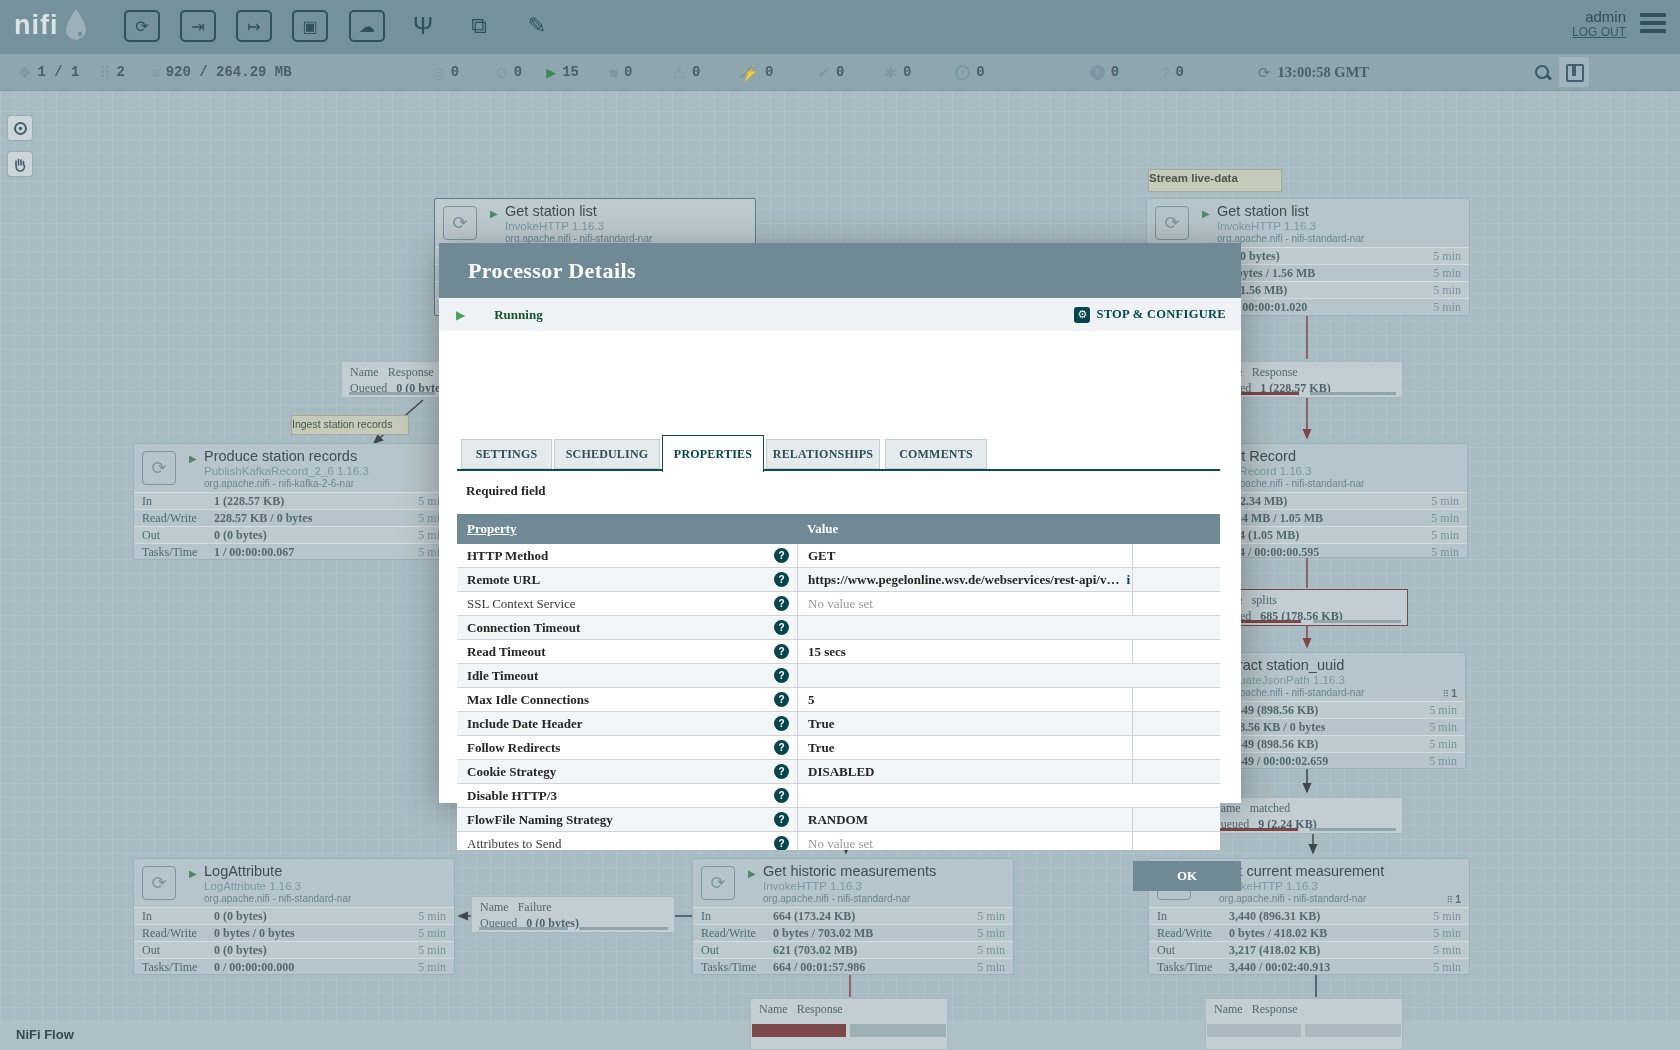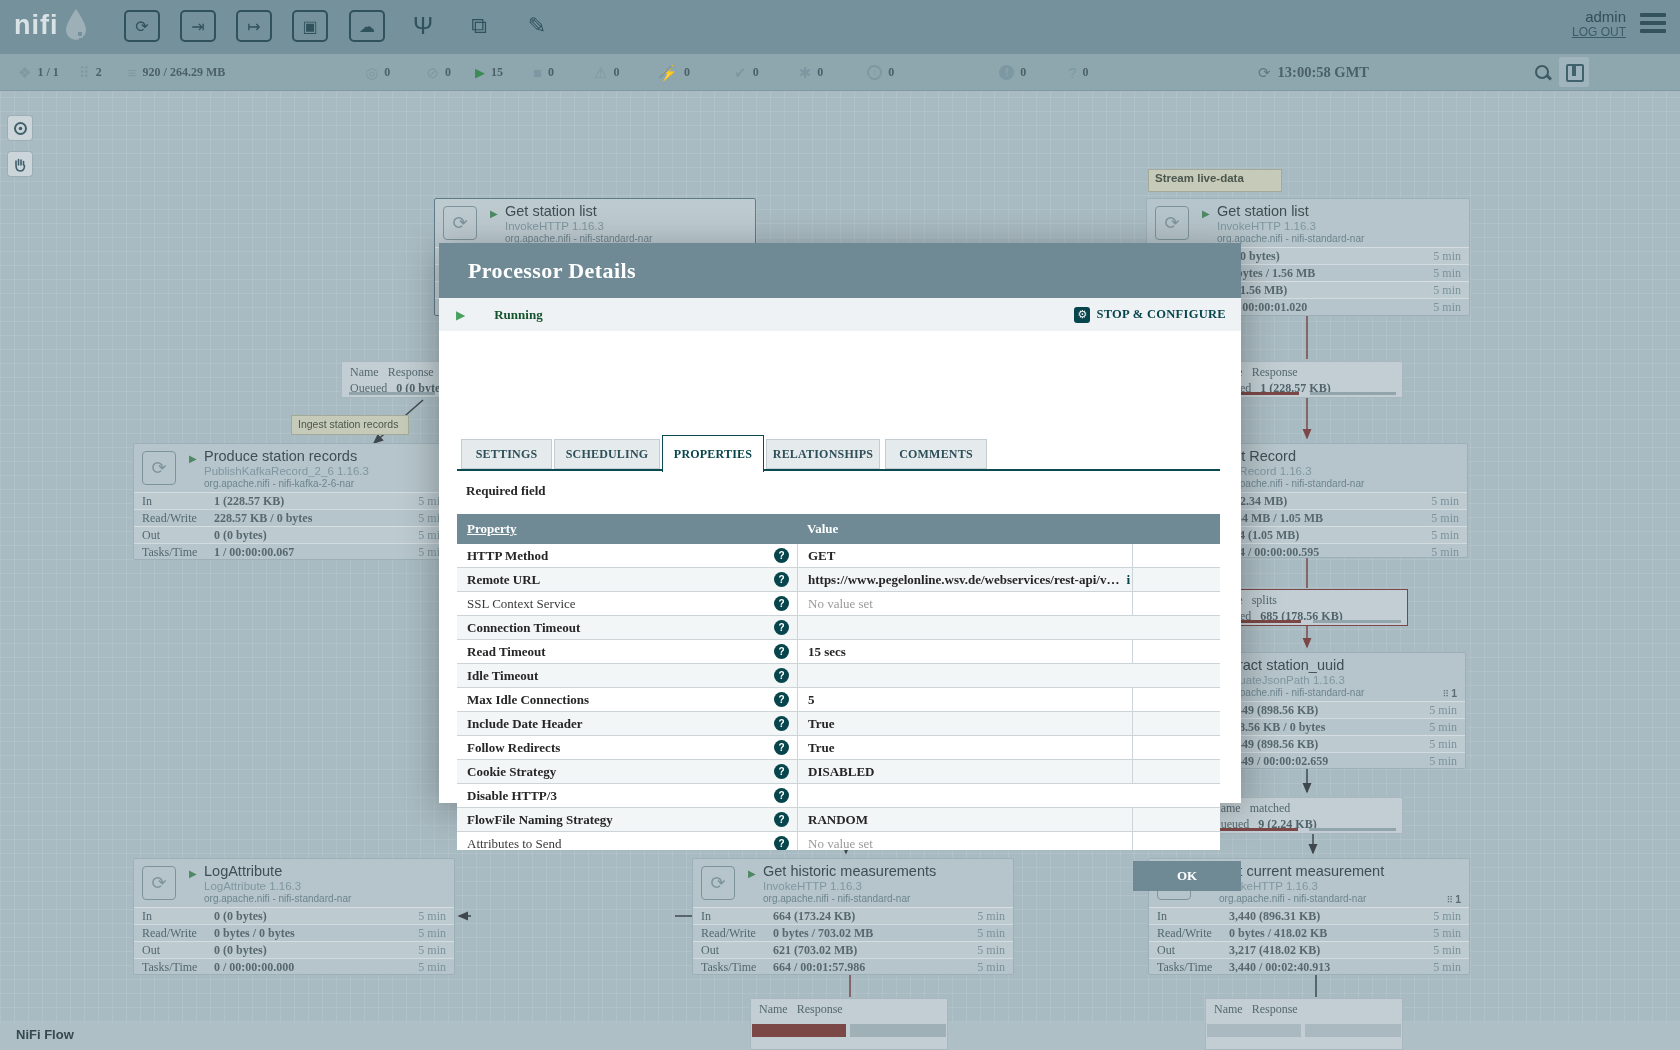--- a/index.html
+++ b/index.html
@@ -45,40 +45,40 @@
   .cr{height:16px;line-height:16px;white-space:nowrap;}
   .cr .cl{margin-right:9px;}
   .cr b{font-weight:bold;color:#50646b;}
   .cbar{position:absolute;bottom:2px;height:3px;background:#93a5ac;}
   .cbar.l{left:7px;width:44%;} .cbar.r{left:53%;width:44%;}
   .cbar.red{background:#7c4747;}
   .bigbar{position:absolute;height:13px;z-index:3;}
 
   
   .klabel{position:absolute;background:#c5cbb8;border:1px solid #a3aa97;color:#4b564e;z-index:2;
-    font-size:11.5px;padding:2px 6px;box-sizing:border-box;white-space:nowrap;overflow:hidden;}
+    font-size:11.5px;padding:2px 0;box-sizing:border-box;white-space:nowrap;overflow:hidden;}
 
   
   .topbar{position:absolute;left:0;top:0;width:1680px;height:54px;background:#75919b;z-index:5;}
   .logo{position:absolute;left:14px;top:8px;display:flex;align-items:flex-start;}
   .logo-text{font-size:27px;font-weight:bold;letter-spacing:1px;color:#d9e2e5;line-height:34px;}
   .tb-ic{position:absolute;top:10px;width:36px;height:32px;display:flex;align-items:center;justify-content:center;
     font-size:19px;color:#2a4d57;opacity:.92;}
   .tb-ic.boxed{box-sizing:border-box;border:2px solid #2a4d57;border-radius:5px;font-size:16px;}
   .top-right{position:absolute;right:54px;top:8px;text-align:right;}
   .tr-user{font-size:15px;color:#31505a;}
   .tr-logout{font-size:12px;color:#3b5c66;text-decoration:underline;cursor:pointer;}
   .burger{position:absolute;right:14px;top:13px;width:26px;cursor:pointer;}
   .burger div{height:4px;background:#33525c;margin-bottom:4px;border-radius:1px;}
 
   .statusbar{position:absolute;left:0;top:54px;width:1680px;height:37px;background:#8ea7af;z-index:5;
     border-bottom:1px solid rgba(0,0,0,.08);display:flex;align-items:center;padding-left:18px;box-sizing:border-box;}
   .sb-item{display:inline-flex;align-items:center;gap:6px;flex:none;}
   .sb-item .g{color:#7d98a2;font-size:15px;line-height:15px;}
-  .sb-item .v{color:#4c6068;font-weight:bold;font-family:Liberation Serif, serif;font-size:12px;}
+  .sb-item .v{color:#4c6068;font-weight:bold;font-family:Liberation Mono, monospace;font-size:14px;}
   .sb-item.green .g{color:#3e8a57;font-size:13px;}
   .sb-item.circled .g{box-sizing:border-box;border:2px solid #7d98a2;border-radius:50%;width:15px;height:15px;
     font-size:10px;line-height:11px;text-align:center;font-weight:bold;}
   .sb-item.filled .g{background:#7d98a2;color:#8ea7af;border-radius:50%;width:15px;height:15px;
     font-size:11px;line-height:15px;text-align:center;font-weight:bold;}
   .sb-item.slashed .g{position:relative;}
   .sb-item.slashed .g::after{content:"";position:absolute;left:-2px;top:6px;width:17px;height:2px;
     background:#7d98a2;transform:rotate(-45deg);}
   .ml20{margin-left:20px}.ml24{margin-left:24px}.ml26{margin-left:26px}.ml30{margin-left:30px}
   .ml36{margin-left:36px}.ml40{margin-left:40px}.ml42{margin-left:42px}.ml44{margin-left:44px}
@@ -480,20 +480,26 @@
       <div class="cr"><span class="cl">Queued</span><b>9 (2.24 KB)</b></div>
       <div class="cbar l red"></div>
         <div class="cbar r"></div>
     </div>
     <div class="conn" style="left:750px;top:778px;width:203px;height:52px;">
       <div class="cr"><span class="cl">Name</span><span>matched</span></div>
       <div class="cr" style="margin-top:4px;"><span class="cl">Queued</span><b>25 (6.28 KB)</b></div>
       <div class="cbar l"></div>
         <div class="cbar r"></div>
     </div>
+    <div class="conn" style="left:471px;top:896px;width:204px;height:37px;">
+      <div class="cr"><span class="cl">Name</span><span>Failure</span></div>
+      <div class="cr"><span class="cl">Queued</span><b>0 (0 bytes)</b></div>
+      <div class="cbar l"></div>
+        <div class="cbar r"></div>
+    </div>
     <div class="conn" style="left:750px;top:998px;width:198px;height:52px;">
       <div class="cr"><span class="cl">Name</span><span>Response</span></div>
     </div>
     <div class="bigbar" style="left:752px;top:1024px;width:94px;background:#7c4747;"></div>
     <div class="bigbar" style="left:850px;top:1024px;width:96px;background:#9fb0b7;"></div>
     <div class="conn" style="left:1205px;top:998px;width:198px;height:52px;">
       <div class="cr"><span class="cl">Name</span><span>Response</span></div>
     </div>
     <div class="bigbar" style="left:1207px;top:1024px;width:94px;background:#a9b9bf;"></div>
     <div class="bigbar" style="left:1305px;top:1024px;width:96px;background:#a9b9bf;"></div>

